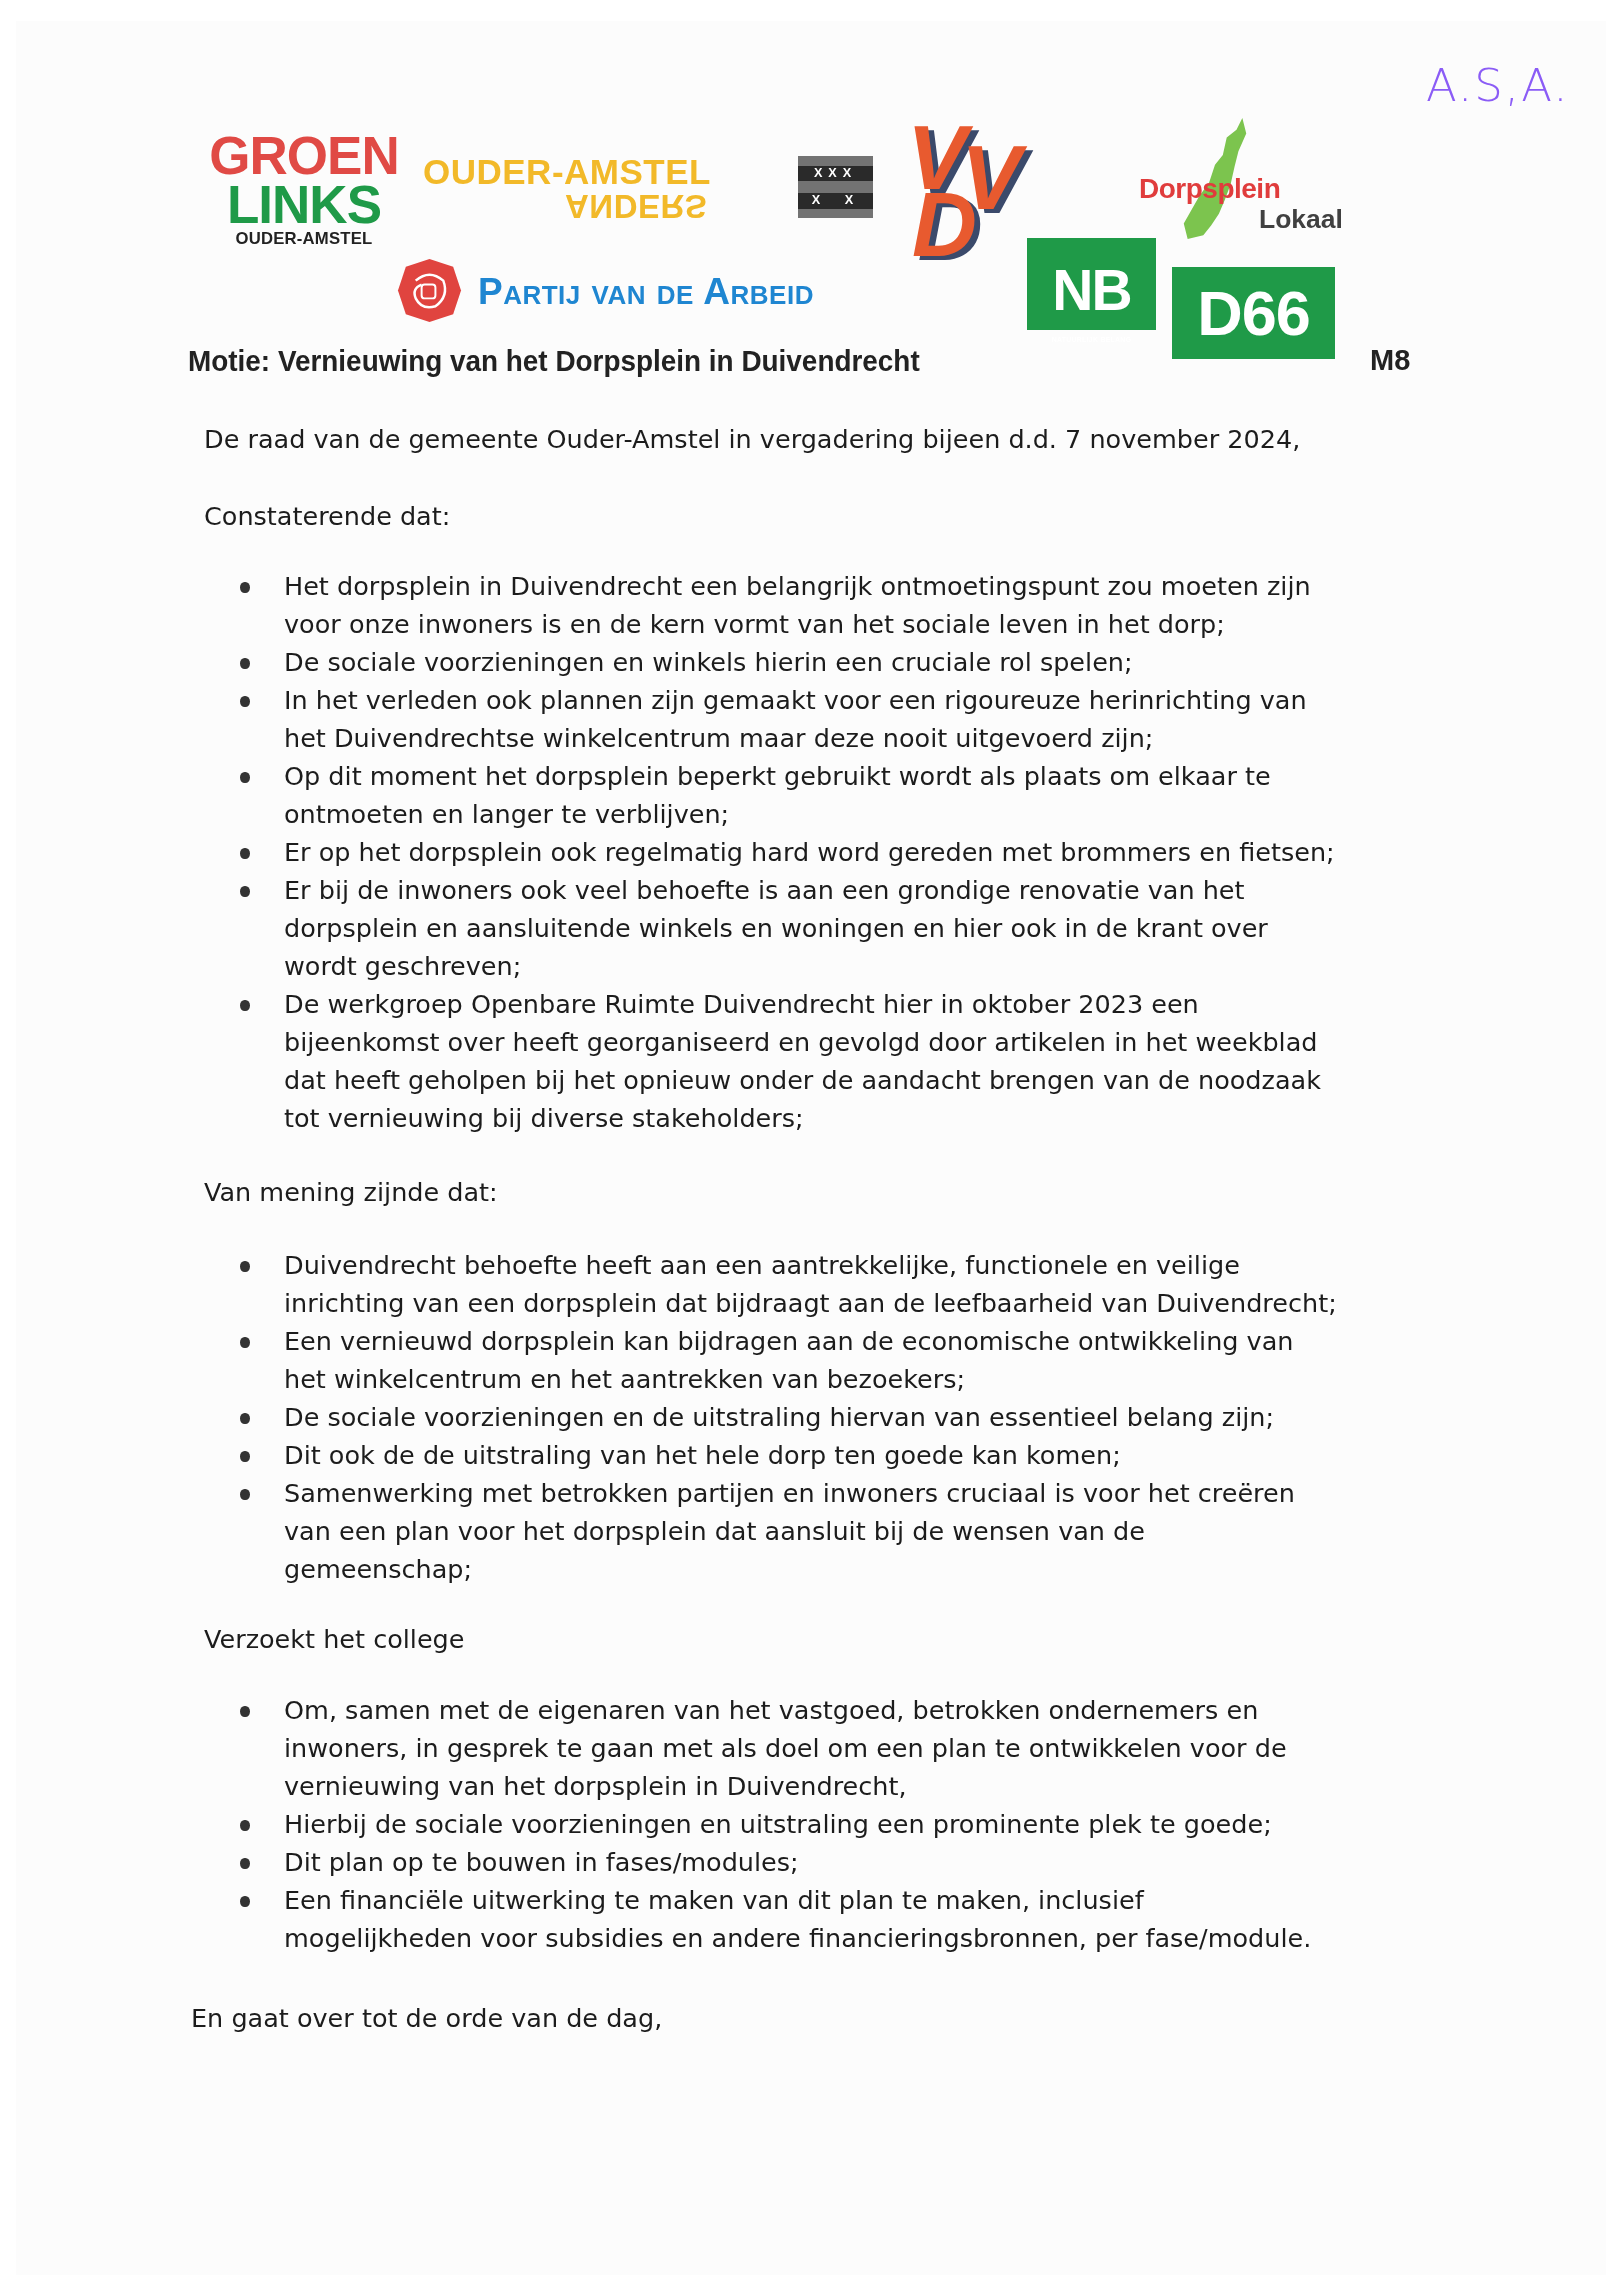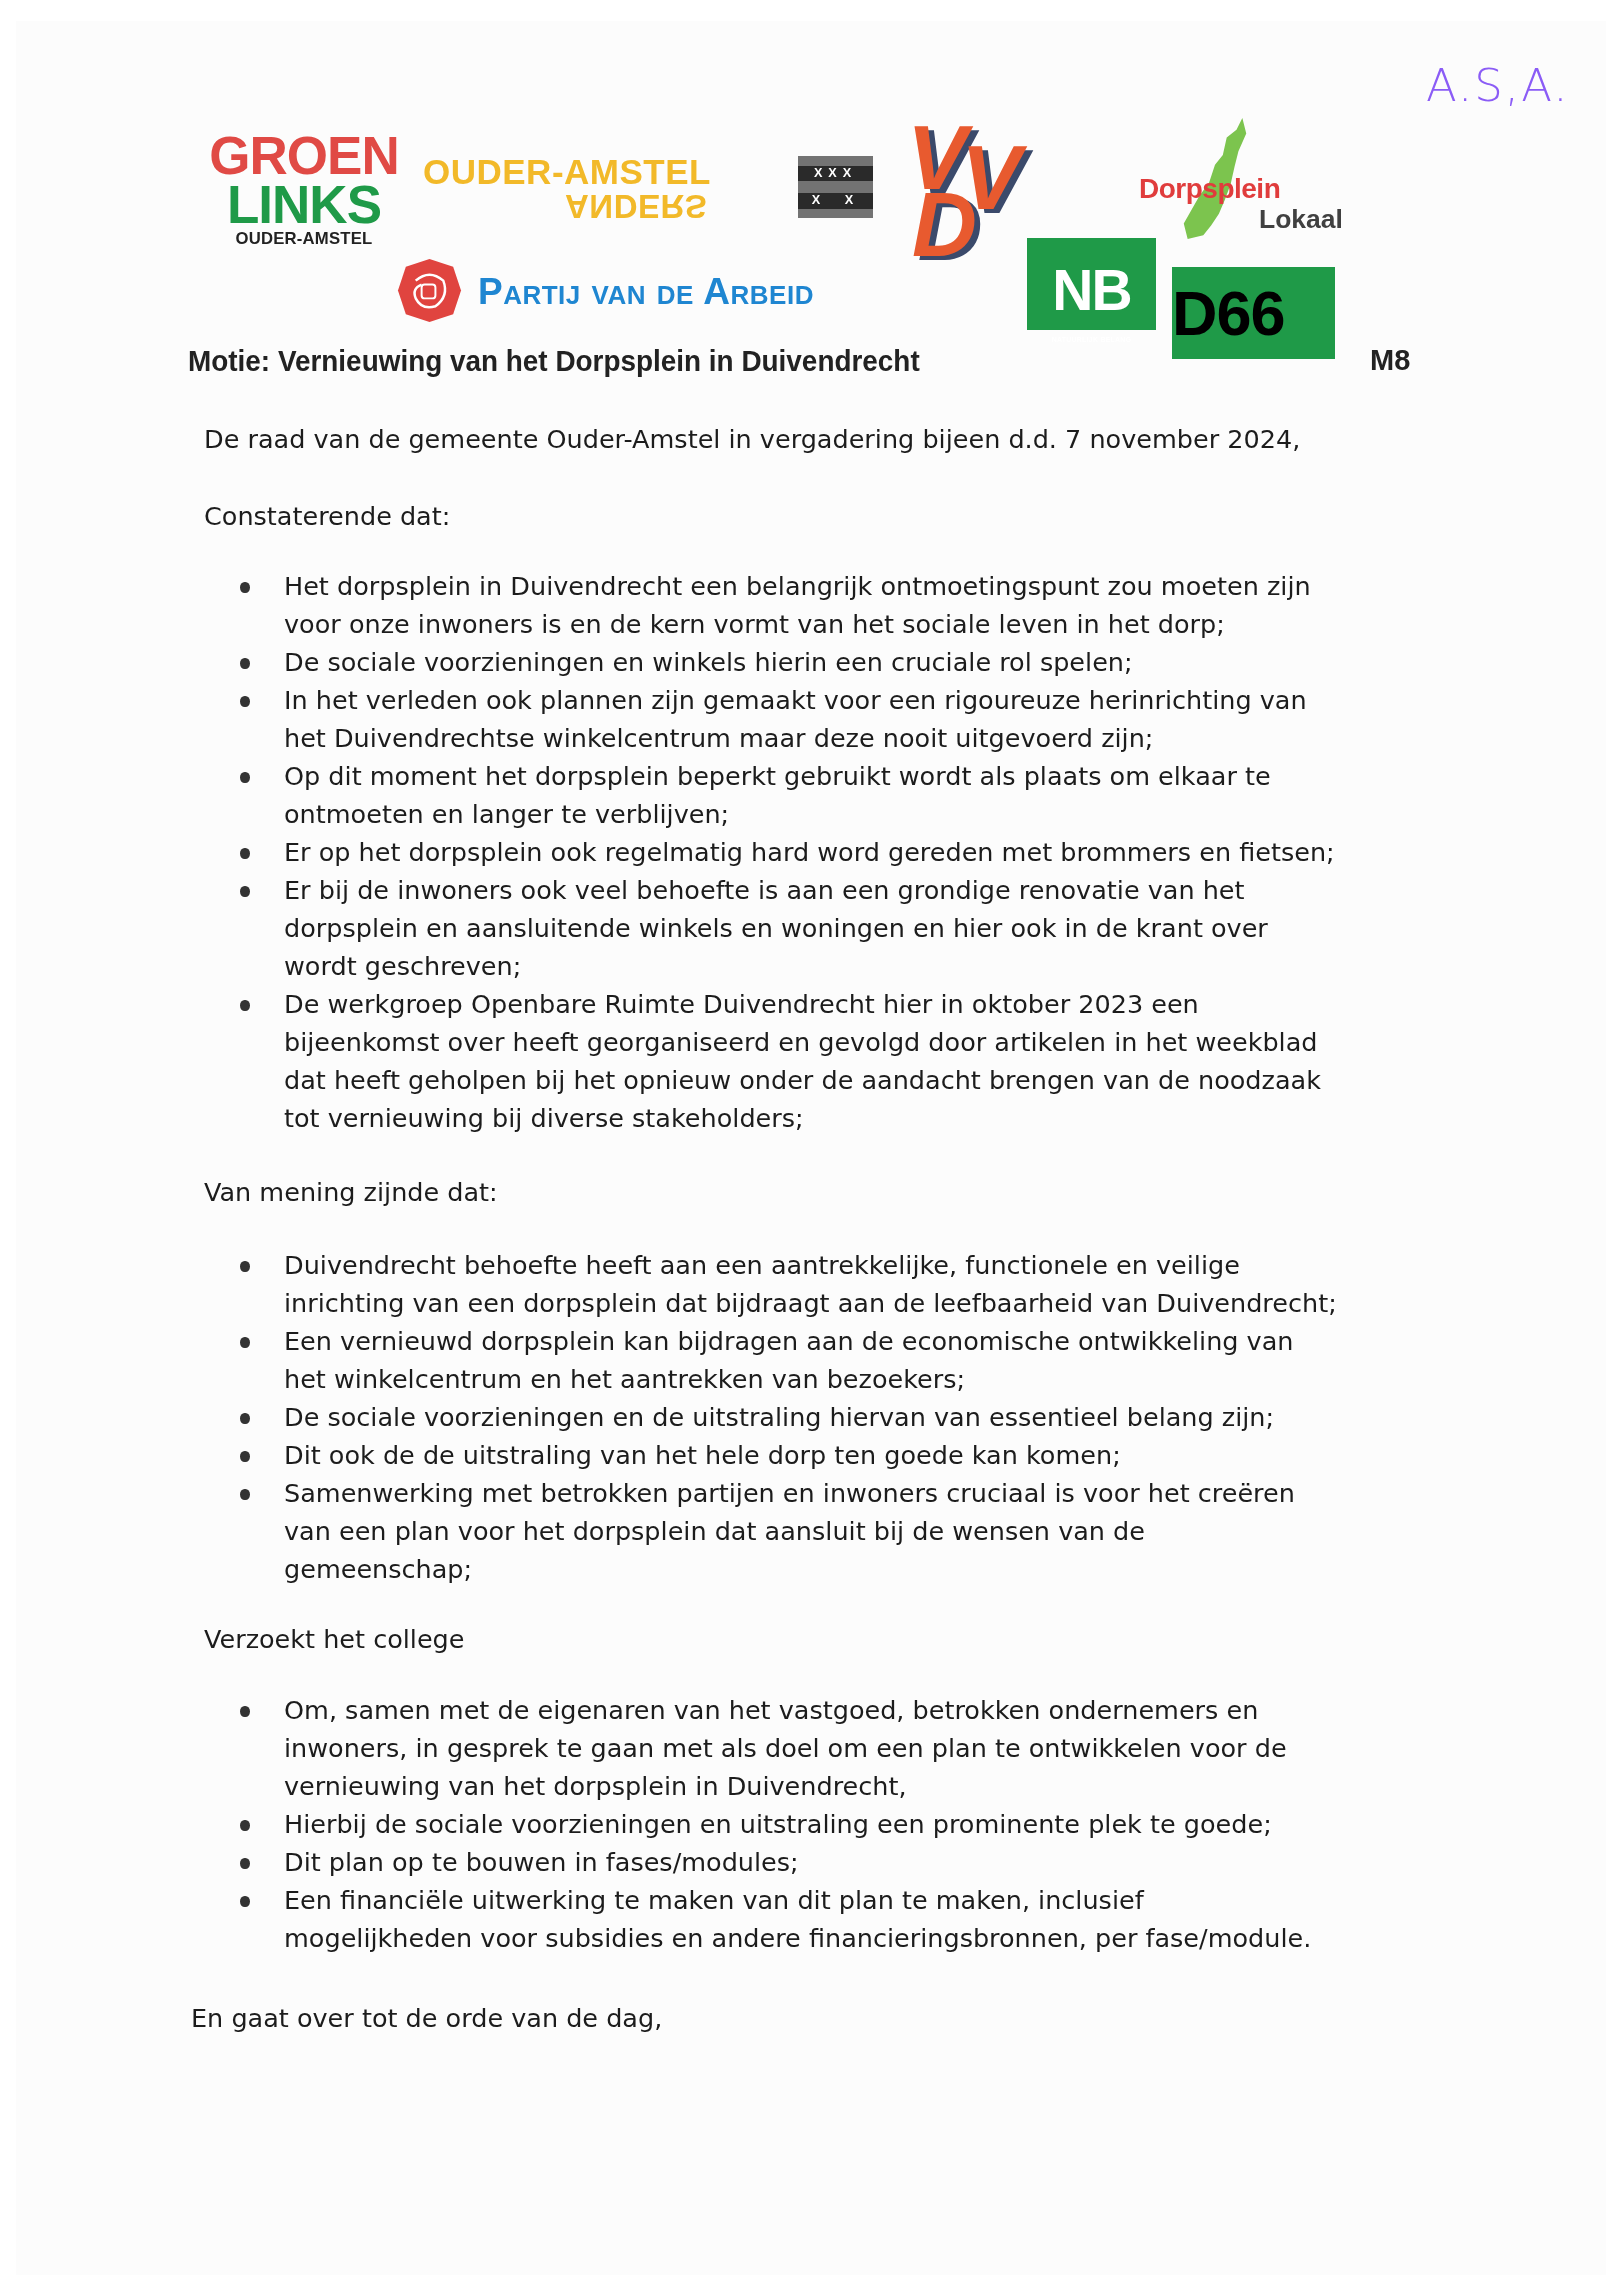--- a/index.html
+++ b/index.html
@@ -35,21 +35,21 @@
     .al .w1 { position: absolute; left: 2px; top: 57px; color: #e03c3c; font-family: "Liberation Sans", sans-serif; font-weight: bold; font-size: 28px; letter-spacing: -0.5px; }
     .al .w2 { position: absolute; left: 90px; top: 88px; color: #404040; font-family: "Liberation Sans", sans-serif; font-weight: bold; font-size: 26.5px; margin-left: 32px; }
 
     .pvda { left: 396px; top: 257px; width: 510px; height: 71px; }
     .pvda .rose { position: absolute; left: 0; top: 0; width: 67px; height: 67px; }
     .pvda .name { position: absolute; left: 82px; top: 13.7px; color: #1f86d1; font-family: "Liberation Sans", sans-serif; font-weight: bold; font-size: 37px; font-variant: small-caps; letter-spacing: 0.5px; white-space: nowrap; }
 
     .nb { left: 1027px; top: 238px; width: 129px; height: 92px; background: #1f9a48; color: #fff; font-family: "Liberation Sans", sans-serif; text-align: center; }
     .nb .big { display: block; font-weight: bold; font-size: 57px; line-height: 1; margin-top: 23.5px; letter-spacing: -2px; }
     .nb .small { display: block; font-size: 6.9px; font-weight: bold; margin-top: 17.6px; letter-spacing: 0.3px; }
-    .d66 { left: 1172px; top: 267px; width: 163px; height: 92px; background: #1f9a48; color: #000000; font-family: "Liberation Sans", sans-serif; font-weight: bold; font-size: 63px; line-height: 92px; letter-spacing: -1px; }
+    .d66 { left: 1172px; top: 267px; width: 163px; height: 92px; background: #1f9a48; color: #ffffff; font-family: "Liberation Sans", sans-serif; font-weight: bold; font-size: 63px; text-align: center; line-height: 92px; letter-spacing: -1px; }
 
     .hand { left: 1426px; top: 59px; color: #8b5cf6; font-family: "DejaVu Sans", sans-serif; font-size: 45px; font-weight: 200; letter-spacing: 2px; }
 
     
     .title { left: 188px; top: 344px; font-family: "Liberation Sans", sans-serif; font-weight: bold; font-size: 30px; color: #222; transform: scaleX(0.93); transform-origin: left center; white-space: nowrap; }
     .m8 { left: 1370px; top: 344px; font-family: "Liberation Sans", sans-serif; font-weight: bold; font-size: 29px; color: #222; }
     .para { left: 204px; font-size: 25.5px; white-space: nowrap; line-height: 38px; }
     .list { position: absolute; left: 284px; margin: 0; padding: 0; list-style: none; font-size: 25.5px; line-height: 38px; width: 1157px; }
     .list li { position: relative; white-space: nowrap; }
     .list li .dot { position: absolute; left: -44px; top: 14.7px; width: 9.8px; height: 11.8px; border-radius: 50%; background: #333; }

